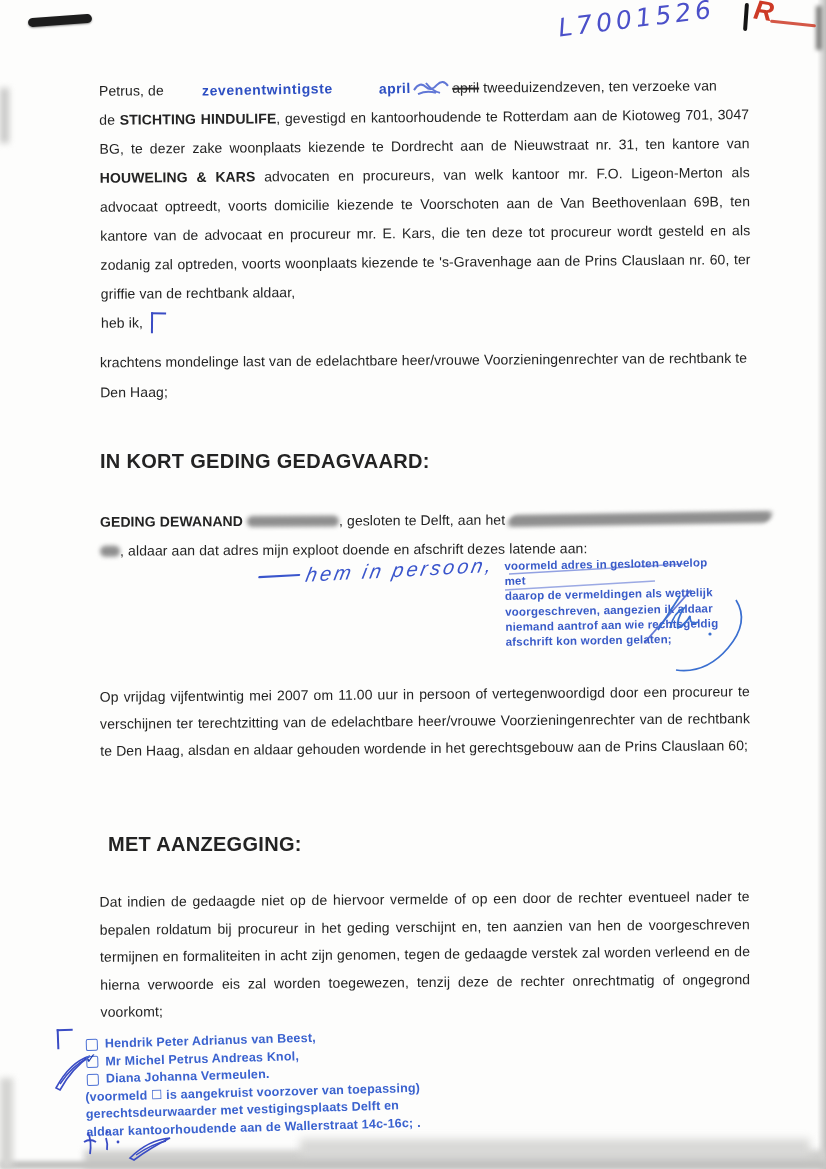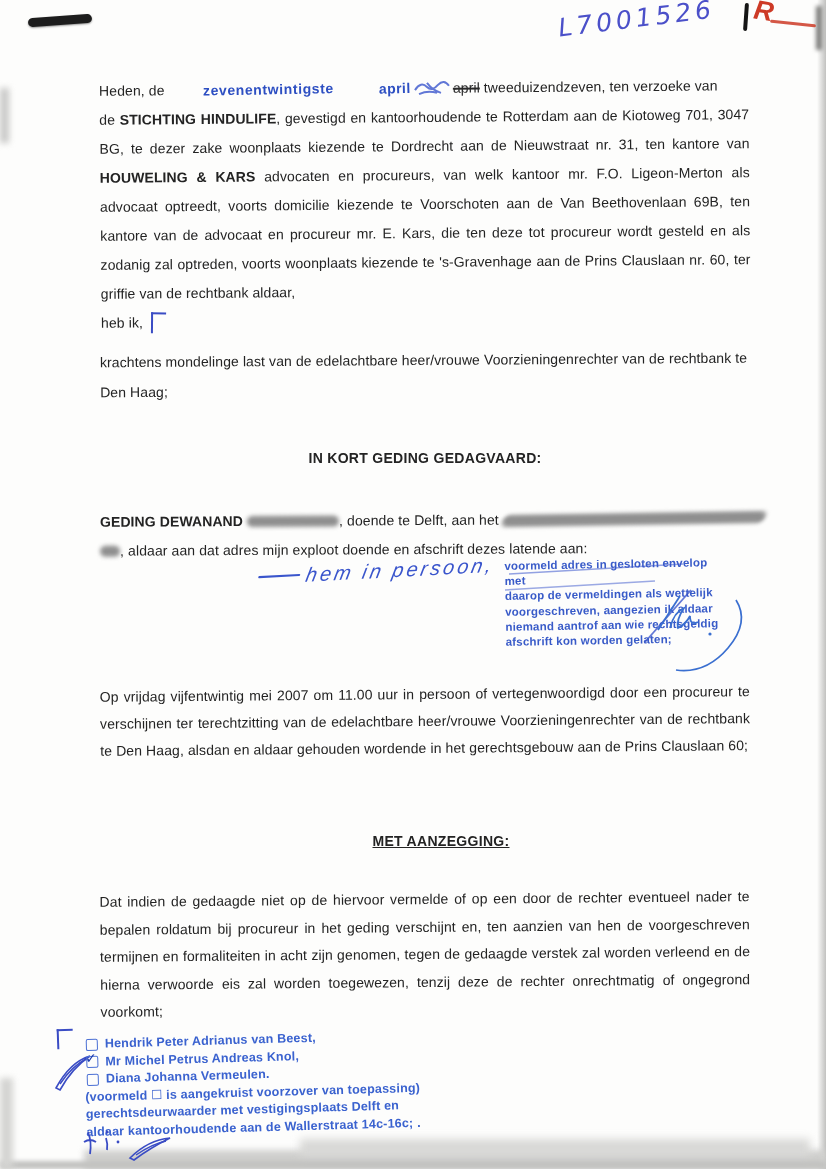--- a/index.html
+++ b/index.html
@@ -17,29 +17,29 @@
   .topcorner{left:816px;top:6px;width:6px;height:44px;background:#7d7d7b;filter:blur(2px);}
   .bottomband{left:84px;top:1150px;width:742px;height:19px;background:#cfcfcd;filter:blur(3px);}
   .bottomband2{left:0;top:1161px;width:826px;height:8px;background:#c2c2c0;filter:blur(2px);}
   .bottomblob{left:300px;top:1139px;width:510px;height:18px;background:#d8d8d6;filter:blur(4px);}
   .bottomleft{left:0;top:1078px;width:13px;height:91px;background:#d4d4d2;filter:blur(3px);}
 
   
   .typed{font-size:14px;line-height:29px;letter-spacing:.1px;}
   .justify{text-align:justify;}
   .b{font-weight:bold;}
-  .heading{font-weight:bold;font-size:14px;text-align:center;letter-spacing:.3px;}
+  .heading{font-weight:bold;font-size:20px;text-align:left;letter-spacing:.3px;}
   .nowrap{white-space:nowrap;}
   #block-main{position:absolute;left:100px;top:74px;width:650px;transform:rotate(-0.5deg);}
   #krachtens{position:absolute;left:100px;top:345px;width:650px;line-height:30px;transform:rotate(-0.4deg);}
   #heading-kg{position:absolute;left:100px;top:450px;width:650px;}
   #defendant{position:absolute;left:100px;top:506px;width:670px;line-height:29px;transform:rotate(-0.3deg);}
   #heading-om{position:absolute;left:100px;top:641px;width:650px;}
   #om-para{position:absolute;left:100px;top:681px;width:650px;line-height:27px;transform:rotate(-0.5deg);}
-  #heading-aanz{position:absolute;left:116px;top:833px;width:650px;text-decoration:underline;}
+  #heading-aanz{position:absolute;left:108px;top:833px;width:650px;}
   #aanz-para{position:absolute;left:100px;top:886px;width:650px;line-height:27.5px;transform:rotate(-0.5deg);}
   .stamp-day{display:inline-block;font-weight:bold;font-size:14px;letter-spacing:.6px;color:#2d4fc2;transform:rotate(-.5deg);}
   .stamp-month{display:inline-block;font-weight:bold;font-size:14px;letter-spacing:.4px;color:#2d4fc2;transform:rotate(-1deg);}
   .struck{ text-decoration:line-through;text-decoration-thickness:2px;color:#2a2a2a;}
   #env-stamp{position:absolute;left:505px;top:557px;width:215px;font-size:11.5px;line-height:15.2px;font-weight:bold;color:#2f53c6;transform:rotate(-1deg);letter-spacing:.2px;opacity:.95;}
   #bailiff-stamp{position:absolute;left:85px;top:1031px;width:370px;font-size:12.5px;line-height:17.5px;font-weight:bold;color:#3a62cf;transform:rotate(-1.6deg);letter-spacing:.2px;}
   .chk-row{display:flex;align-items:center;}
   .chkbox{position:relative;display:inline-block;width:10px;height:10px;border:1.6px solid #4a6fd4;border-radius:2px;margin:0 7px 0 2px;flex:0 0 auto;}
   .chkmark{position:absolute;left:-2px;top:-7px;font-size:14px;color:#1d3cae;font-weight:bold;}
   #ref-number{position:absolute;left:558px;top:4px;font-size:25px;font-style:italic;letter-spacing:4px;color:#4b50c9;transform:rotate(-7deg);font-family:"DejaVu Sans",sans-serif;}
@@ -77,41 +77,41 @@
 
   <div id="ref-number">L7001526</div>
   <div id="corner">
     <div class="corner-one"></div>
     <div class="corner-r">R</div>
     <div class="corner-tail"></div>
   </div>
 
   <div id="block-main" class="typed">
     <div class="nowrap">
-      <span>Heden, de</span><span class="stamp-day" style="margin-left:38px;">zevenentwintigste</span><span class="stamp-month" style="margin-left:46px;">april</span><svg width="38" height="20" style="display:inline-block;vertical-align:-5px;margin-left:2px;">
+      <span>Petrus, de</span><span class="stamp-day" style="margin-left:38px;">zevenentwintigste</span><span class="stamp-month" style="margin-left:46px;">april</span><svg width="38" height="20" style="display:inline-block;vertical-align:-5px;margin-left:2px;">
         <path d="M2,12 q6,-9 12,-3 q5,5 11,-2 q6,-6 11,1 M6,16 q9,-4 18,-1 M14,5 q6,8 14,10" stroke="#3a55cc" stroke-width="2" fill="none" opacity=".8"></path>
       </svg><span class="struck" style="margin-left:2px;">april</span>
       <span>tweeduizendzeven, ten verzoeke van</span>
     </div>
     <div class="justify">
       <span>de </span><span class="b">STICHTING HINDULIFE</span><span>, gevestigd en kantoorhoudende te Rotterdam aan de Kiotoweg 701, 3047 BG, te dezer zake woonplaats kiezende te Dordrecht aan de Nieuwstraat nr. 31, ten kantore van </span><span class="b">HOUWELING &amp; KARS</span><span> advocaten en procureurs, van welk kantoor mr. F.O. Ligeon-Merton als advocaat optreedt, voorts domicilie kiezende te Voorschoten aan de Van Beethovenlaan 69B, ten kantore van de advocaat en procureur mr. E. Kars, die ten deze tot procureur wordt gesteld en als zodanig zal optreden, voorts woonplaats kiezende te 's-Gravenhage aan de Prins Clauslaan nr. 60, ter griffie van de rechtbank aldaar,</span>
     </div>
     <div class="nowrap">
       <span>heb ik,</span><span class="bracket"></span>
     </div>
   </div>
 
   <div id="krachtens" class="typed">krachtens mondelinge last van de edelachtbare heer/vrouwe Voorzieningenrechter van de rechtbank te Den Haag;</div>
 
   <div id="heading-kg" class="heading">IN KORT GEDING GEDAGVAARD:</div>
 
   <div id="defendant" class="typed">
     <div class="nowrap">
       <span class="b">GEDING DEWANAND</span>
-      <span class="redact r-name"></span><span>, doende te Delft, aan het</span>
+      <span class="redact r-name"></span><span>, gesloten te Delft, aan het</span>
       <span class="redact r-addr"></span>
     </div>
     <div class="nowrap">
       <span class="redact r-small"></span><span>, aldaar aan dat adres mijn exploot doende en afschrift dezes latende aan:</span>
     </div>
   </div>
 
   <div id="hw-served">
     <span class="hw-dash"></span><span>hem in persoon,</span>
   </div>

